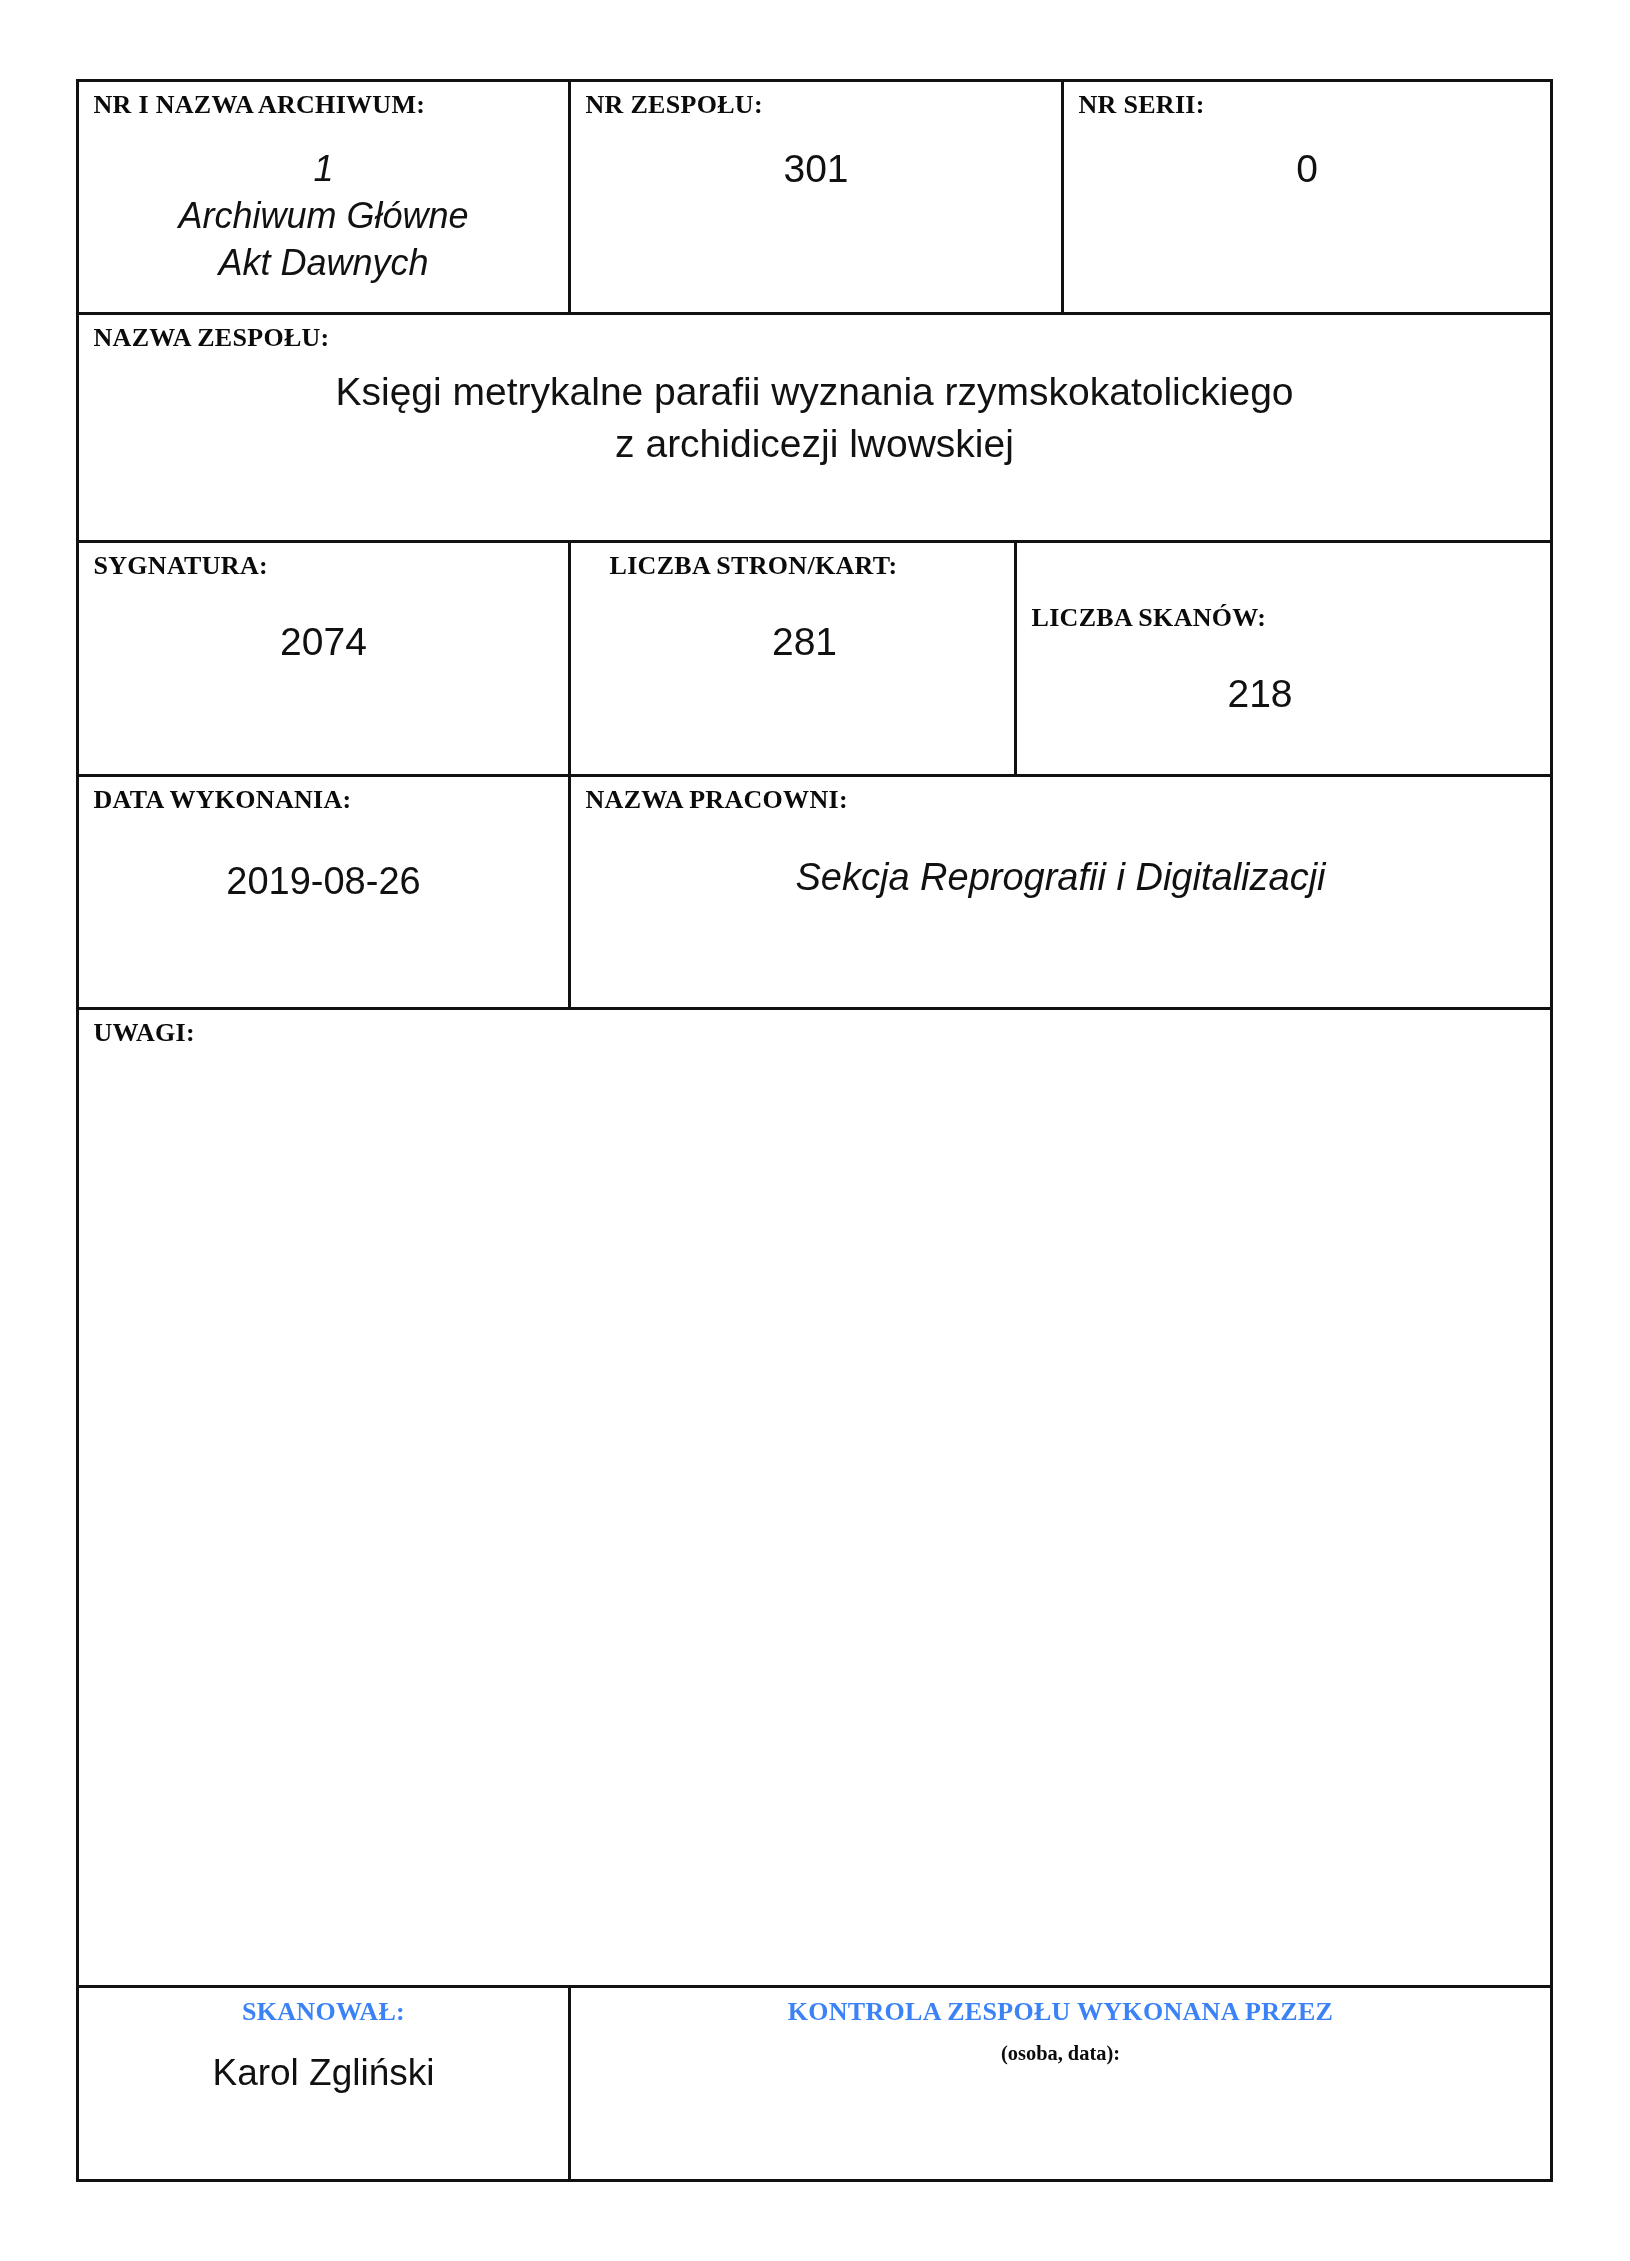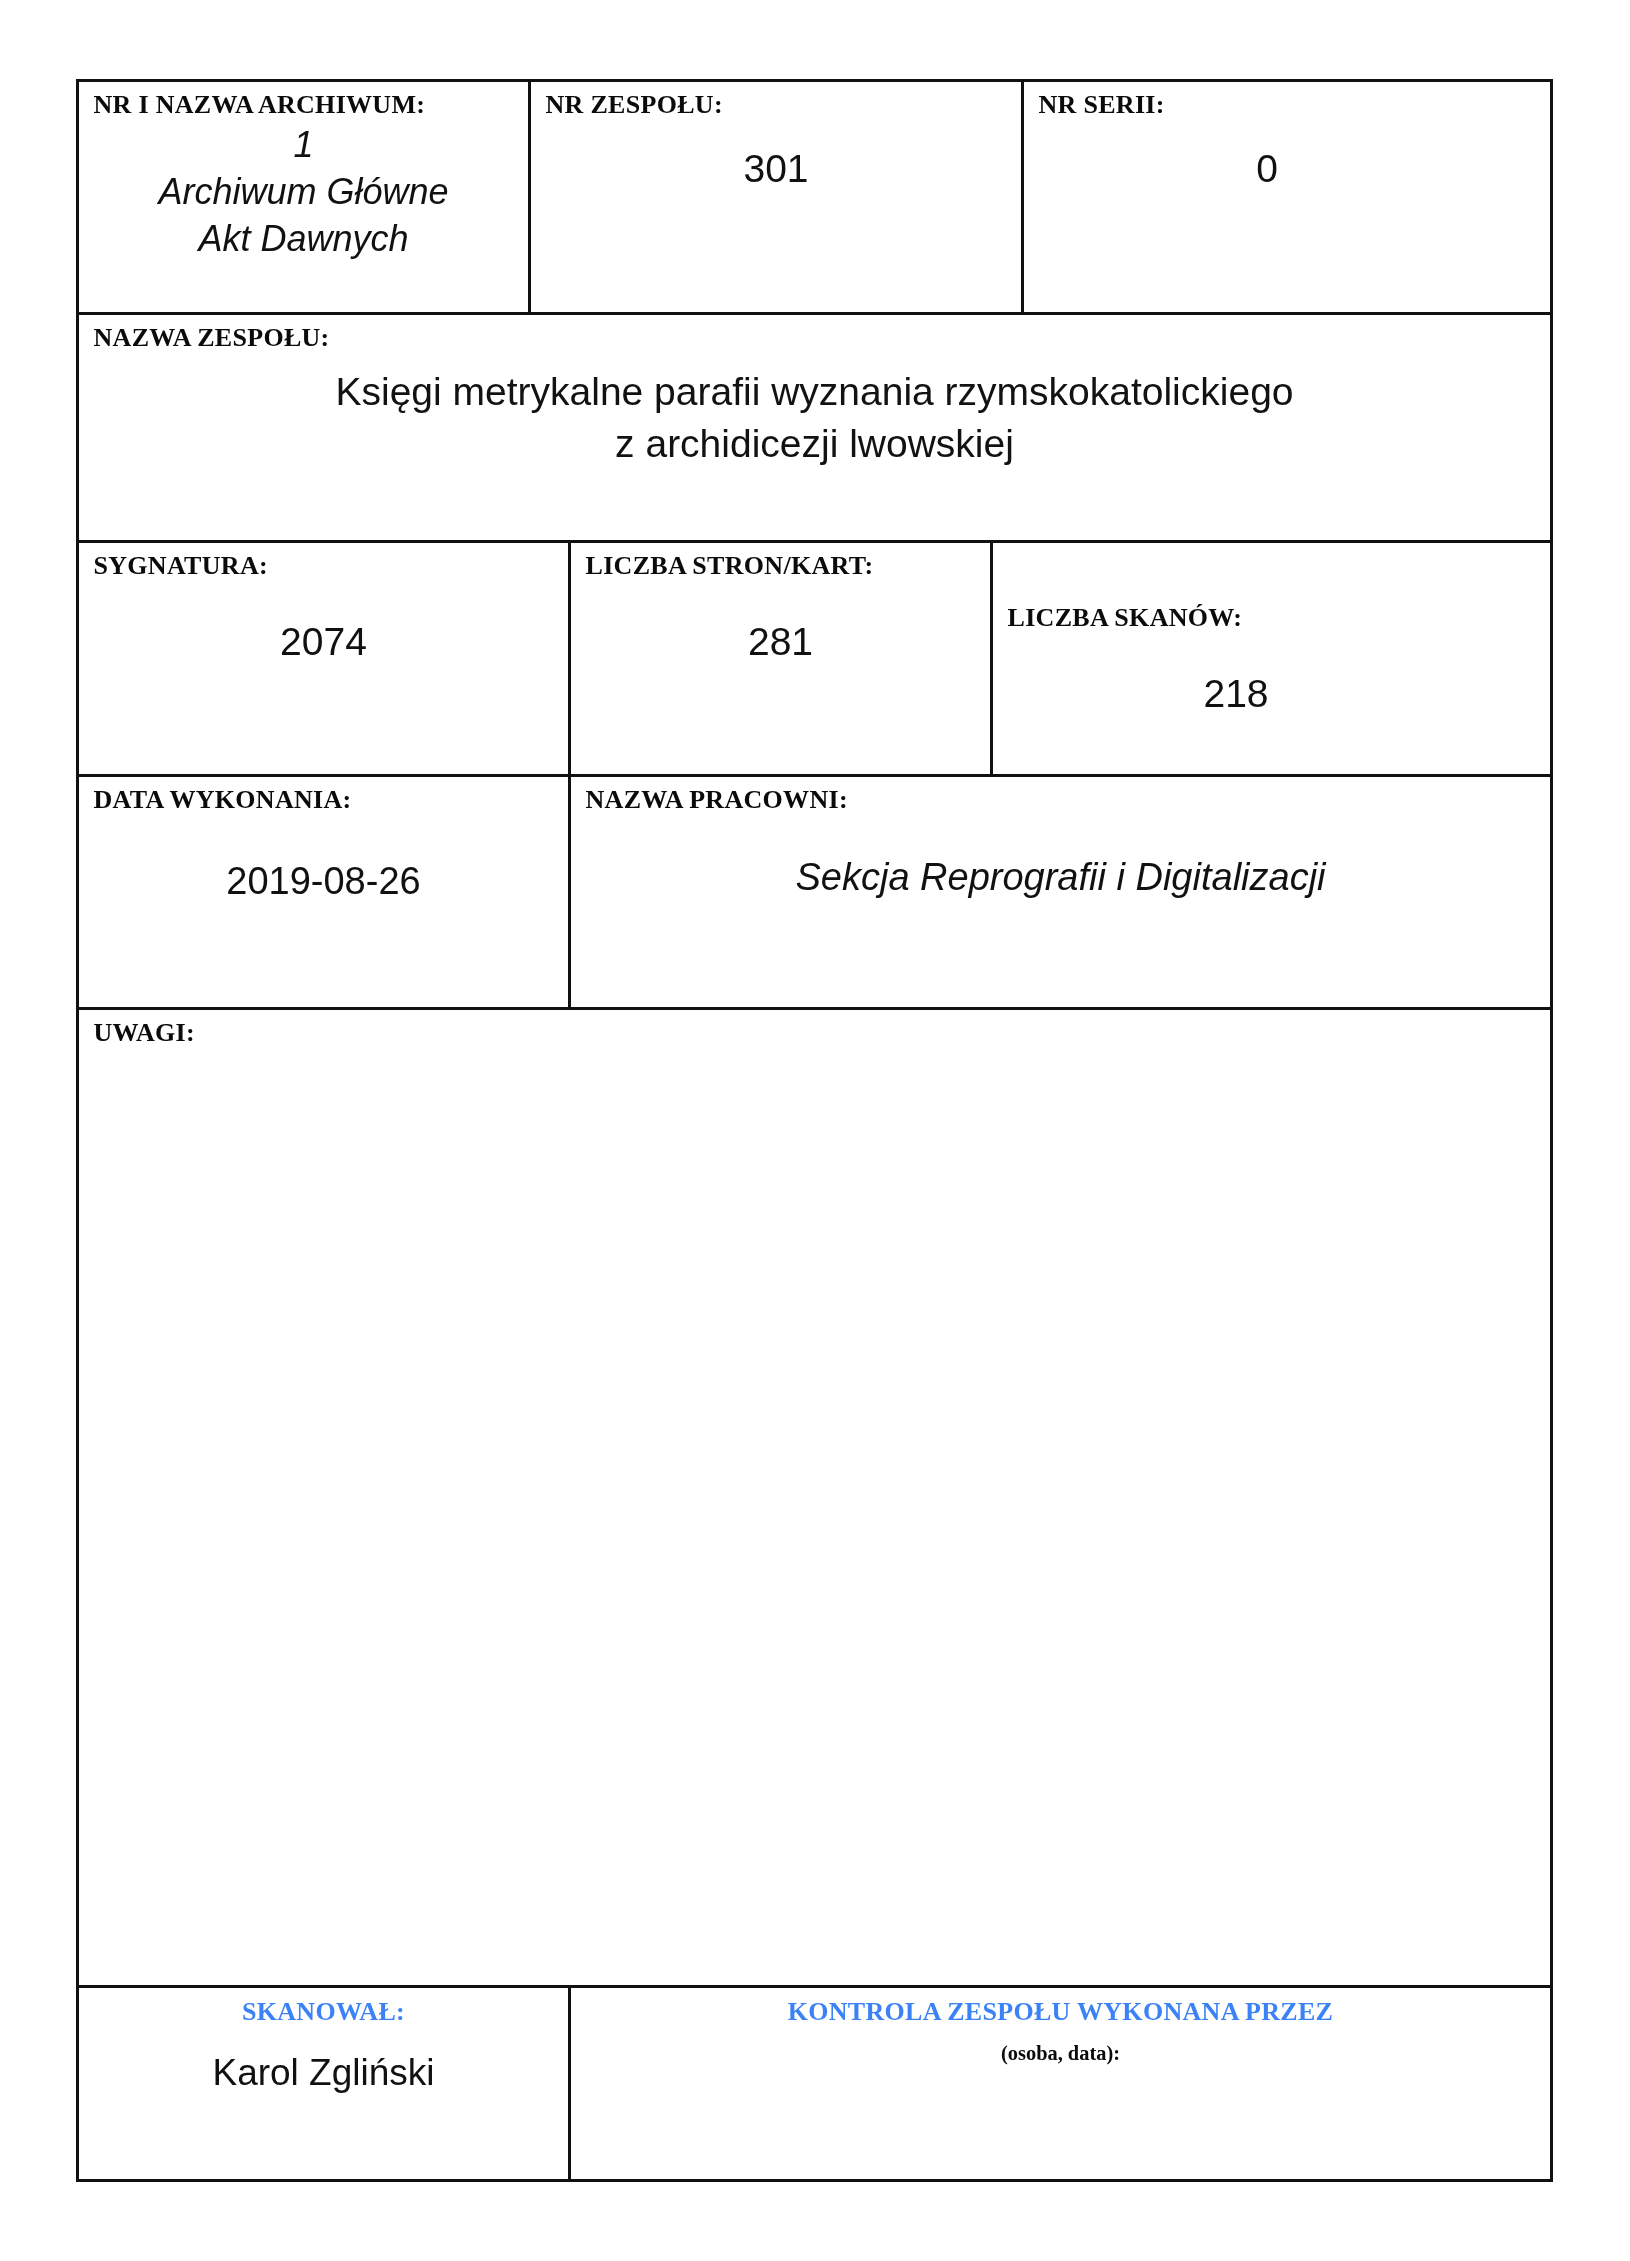--- a/index.html
+++ b/index.html
@@ -60,21 +60,21 @@
   .value {
     font-family: "Liberation Sans", sans-serif;
     font-weight: normal;
     font-size: 36px;
     color: #111111;
     line-height: 1.28;
   }
 
   
   .r1 { height: 233px; }
-  .c-archive { width: 452px; }
+  .c-archive { width: 492px; gap: 24px; }
   .c-fonds   { width: 493px; }
   .c-series  { width: 486px; }
 
   .archive-stack {
     margin-top: 4px;
     text-align: center;
     font-family: "Liberation Sans", sans-serif;
     font-style: italic;
     font-size: 36px;
     line-height: 1.30;
@@ -97,21 +97,21 @@
     font-family: "Liberation Sans", sans-serif;
     font-size: 39px;
     line-height: 1.34;
     color: #121212;
     padding: 0 26px;
   }
 
   
   .r3 { height: 234px; }
   .c-sig    { width: 492px; }
-  .c-pages  { width: 422px; }
+  .c-pages  { width: 422px; margin-left: 24px; }
   .c-scans  { width: 486px; justify-content: center; }
   .num-val {
     margin-top: 41px;
     text-align: center;
     font-family: "Liberation Sans", sans-serif;
     font-size: 39px;
     color: #111111;
   }
 
   

